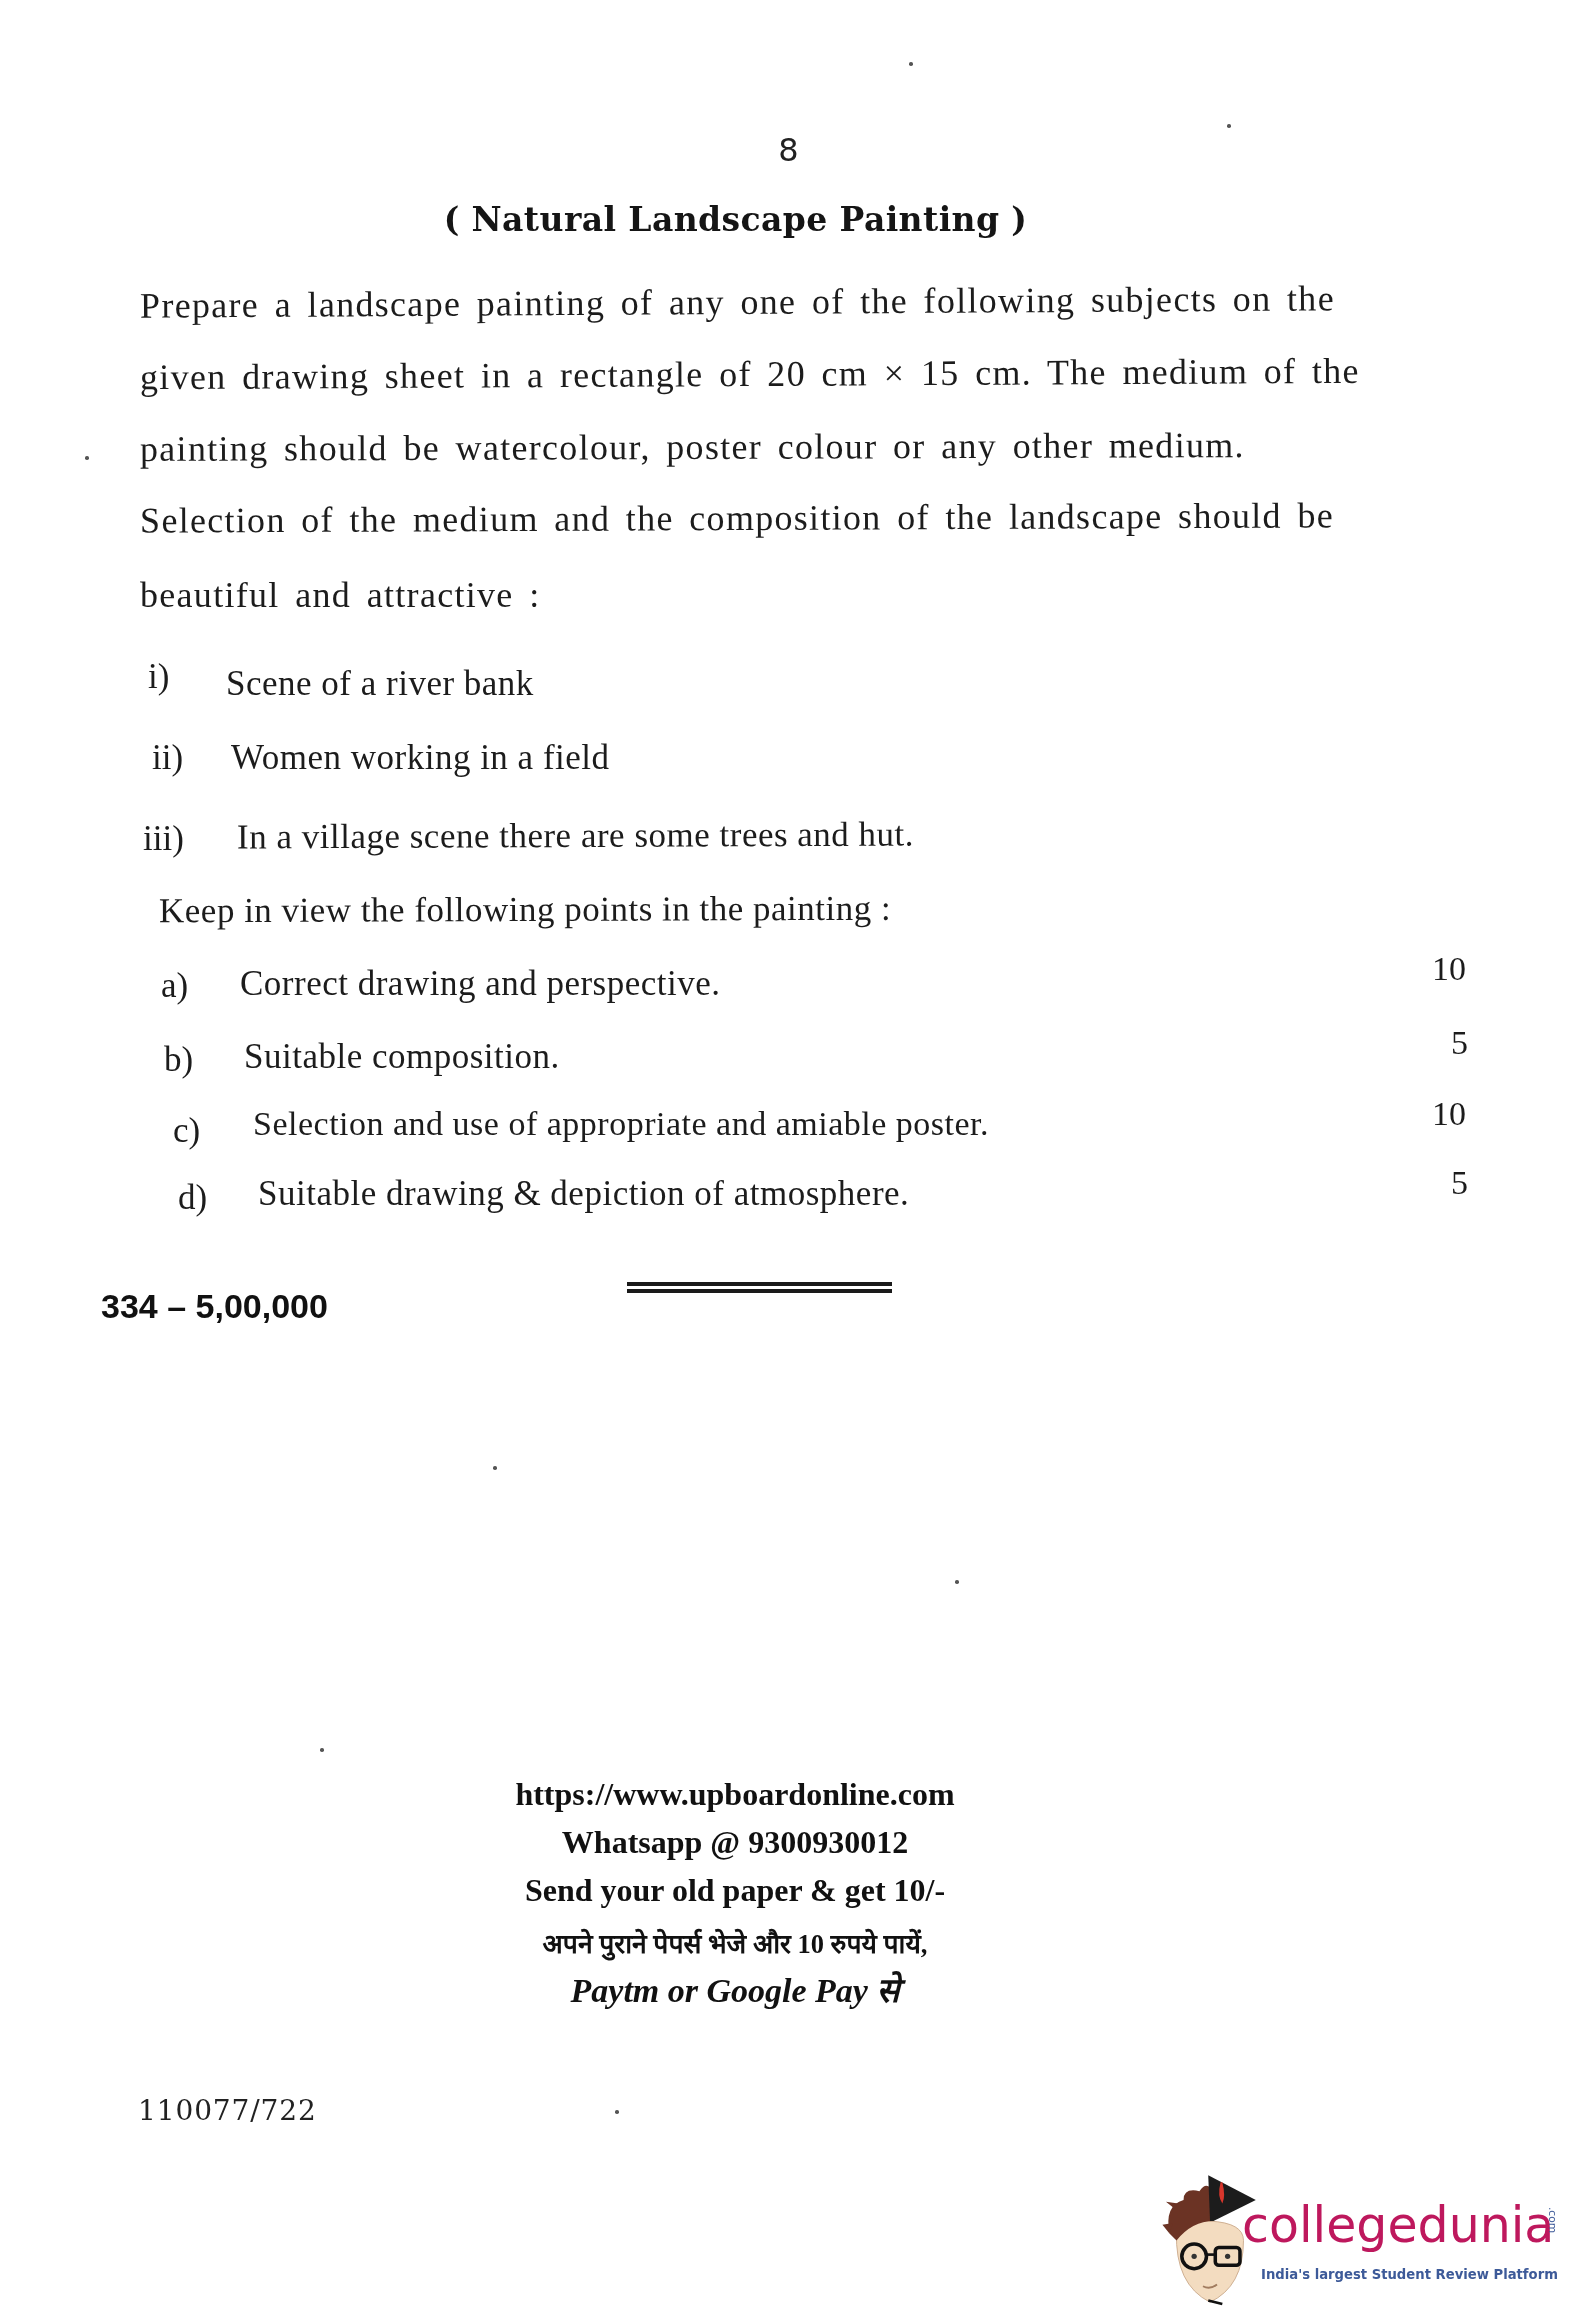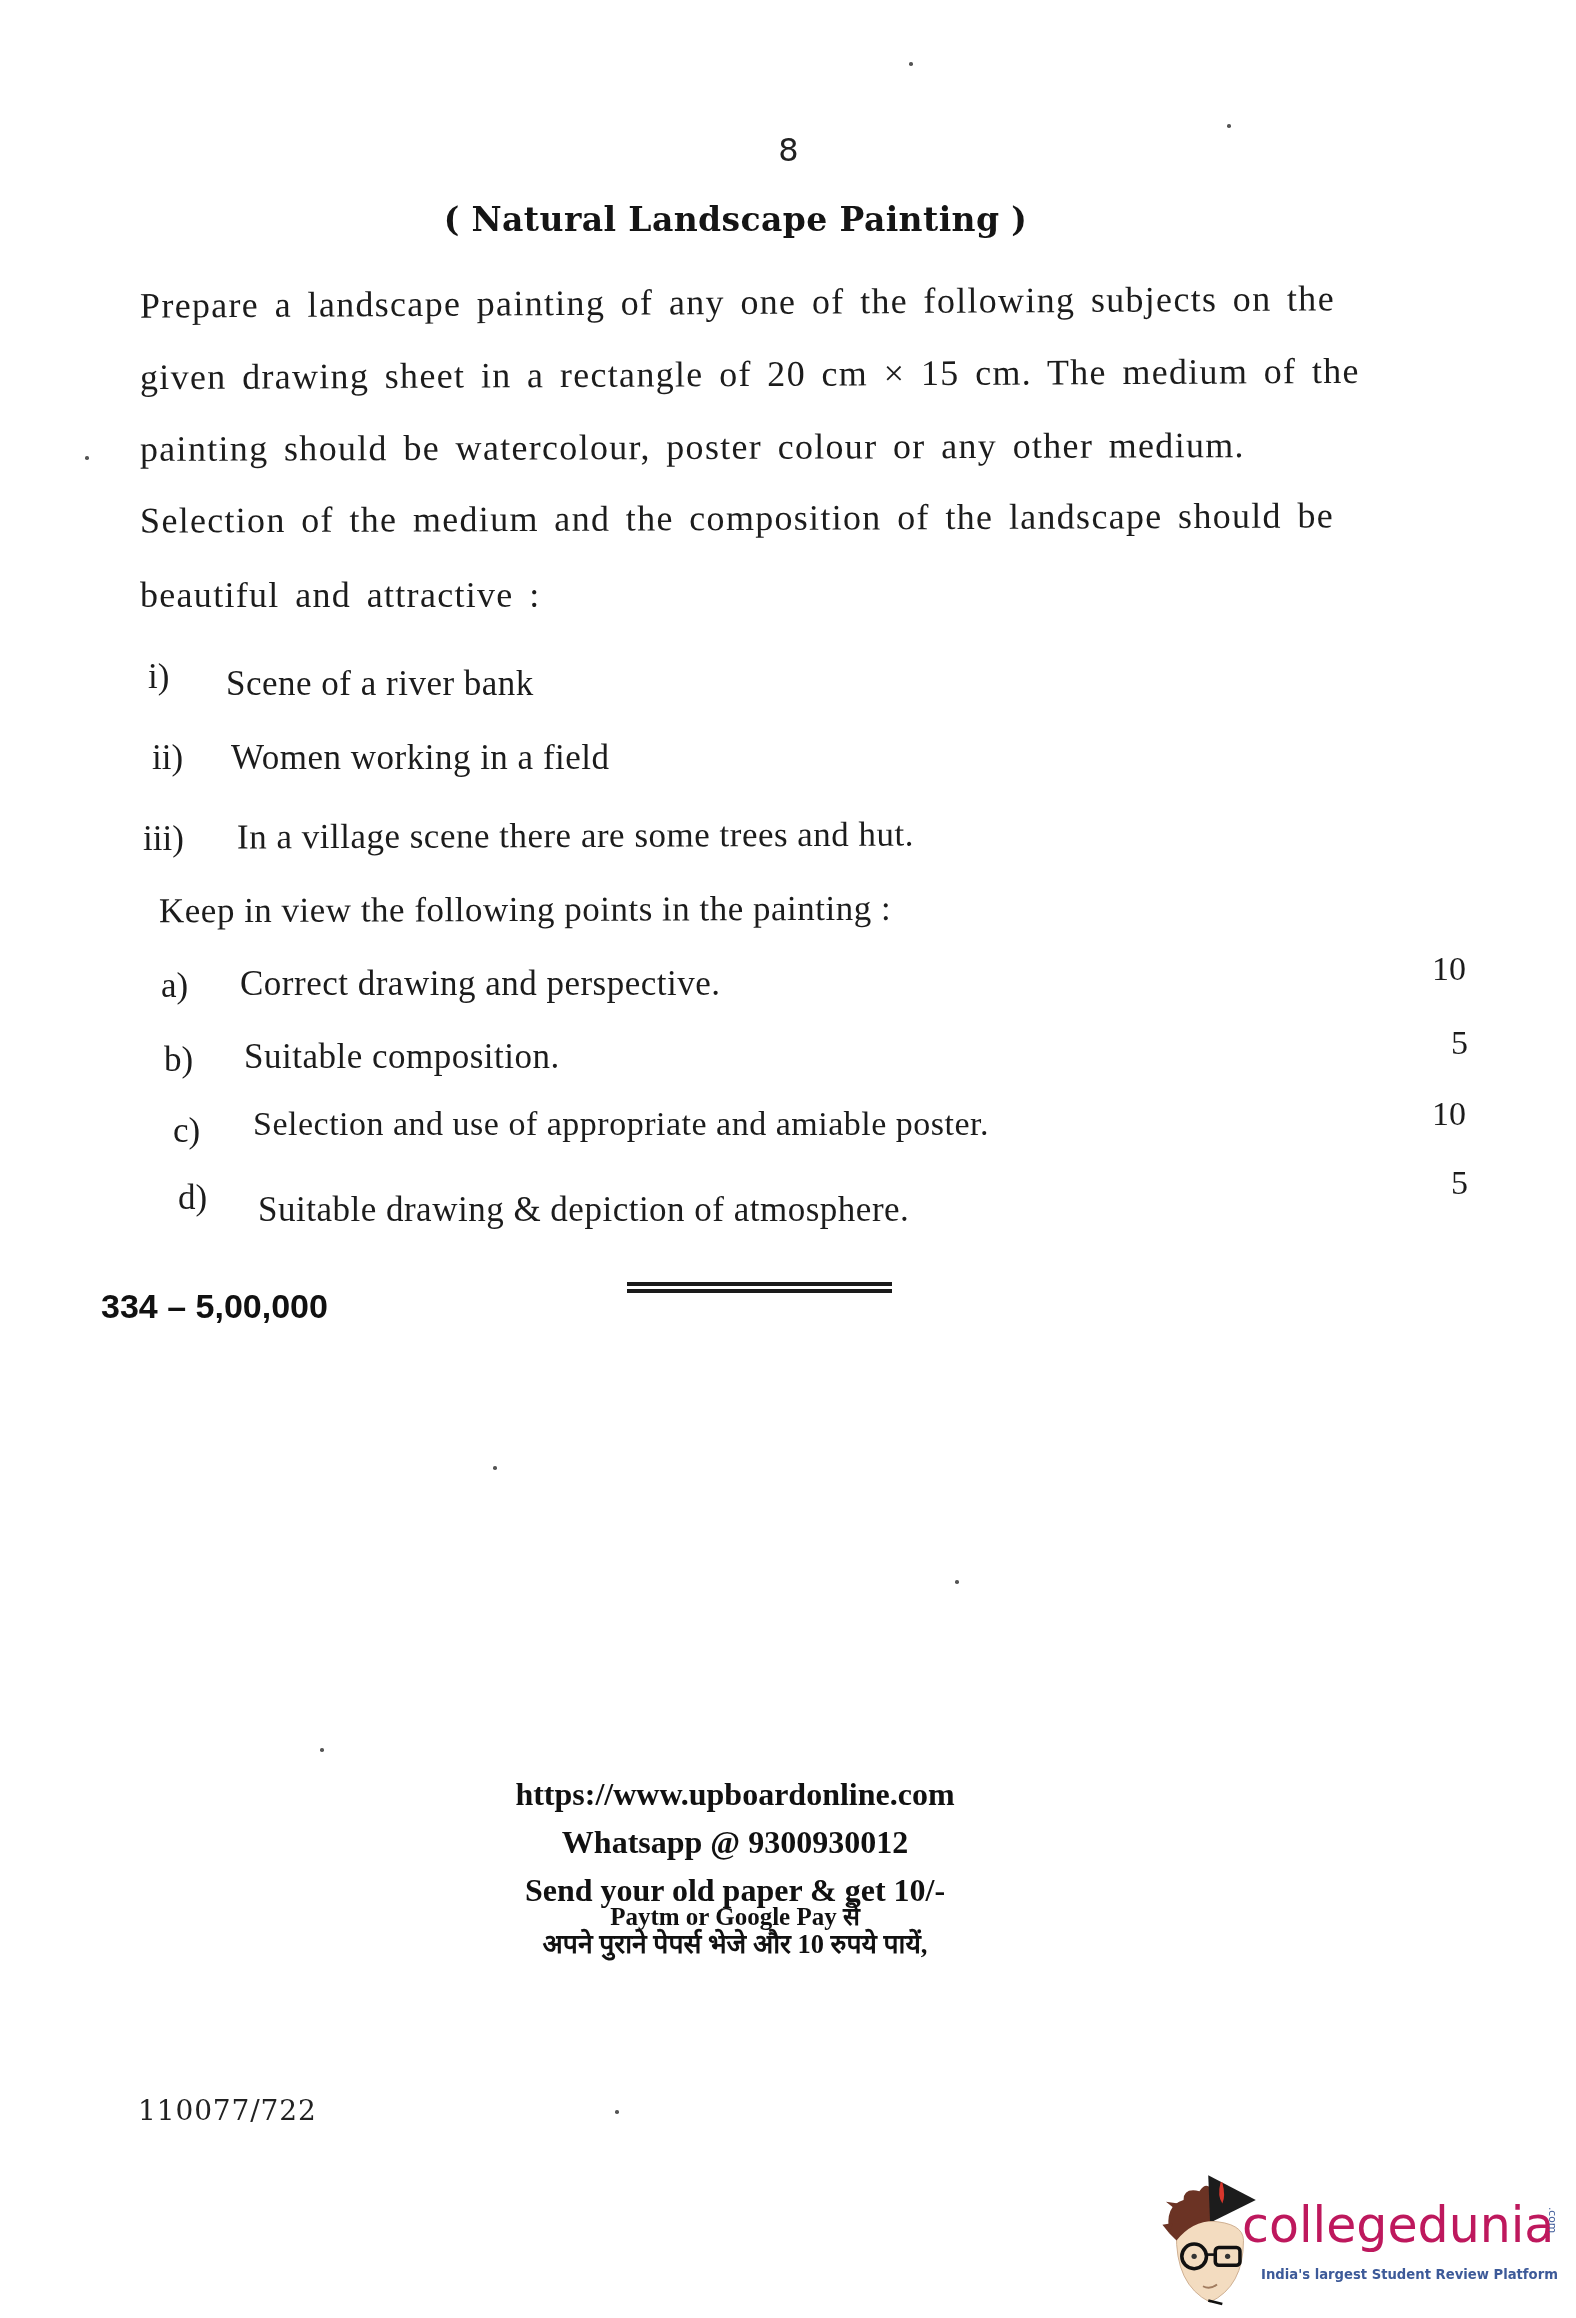--- a/index.html
+++ b/index.html
@@ -168,37 +168,37 @@
     <span class="abs item-text" style="left:244px; top:1037px;">Suitable composition.</span>
     <span class="abs mark-text" style="left:1397px; top:1024px;">5</span>
   </div>
   <div>
     <span class="abs item-label" style="left:173px; top:1111px;">c)</span>
     <span class="abs item-text" style="left:253px; top:1105px; font-size:34px;">Selection and use of appropriate and amiable poster.</span>
     <span class="abs mark-text" style="left:1395px; top:1095px;">10</span>
   </div>
   <div>
     <span class="abs item-label" style="left:178px; top:1178px;">d)</span>
-    <span class="abs item-text" style="left:258px; top:1174px;margin-top:16px;">Suitable drawing &amp; depiction of atmosphere.</span>
+    <span class="abs item-text" style="left:258px; top:1174px;">Suitable drawing &amp; depiction of atmosphere.</span>
     <span class="abs mark-text" style="left:1397px; top:1164px;">5</span>
   </div>
 </div>
 
 <div class="abs end-rule">
   <div class="line" style="top:0;"></div>
   <div class="line" style="top:7px;"></div>
 </div>
 <div class="abs code-left">334 – 5,00,000</div>
 
 <div>
   <div class="abs footer-block footer-line" style="top:1776px; font-size:32px;">https://www.upboardonline.com</div>
   <div class="abs footer-block footer-line" style="top:1824px; font-size:32px;">Whatsapp @ 9300930012</div>
   <div class="abs footer-block footer-line" style="top:1872px; font-size:32px;">Send your old paper &amp; get 10/-</div>
   <div class="abs footer-block footer-line" style="top:1925px; font-size:26.5px;">अपने पुराने पेपर्स भेजे और 10 रुपये पायें,</div>
-  <div class="abs footer-block footer-line" style="top:1898px; font-size:25px;">Paytm or Google Pay से</div>
+  <div class="abs footer-block footer-line" style="top:1966px; font-size:34px;font-style:italic;">Paytm or Google Pay से</div>
 </div>
 
 <div class="abs paper-code">110077/722</div>
 
 <div class="abs logo">
   <svg width="106" height="141" viewBox="0 0 120 160" style="position:absolute; left:8.8px; top:0;">
 
     <path d="M22 70 Q20 130 60 150 Q98 132 98 80 Q98 60 60 58 Q26 58 22 70 Z" fill="#f3dcc0" stroke="#c9a98a" stroke-width="1"></path>
 
     <path d="M14 72 Q8 40 30 34 Q30 20 48 24 Q58 10 64 28 L64 58 Q40 58 22 80 Z" fill="#6b3324"></path>

